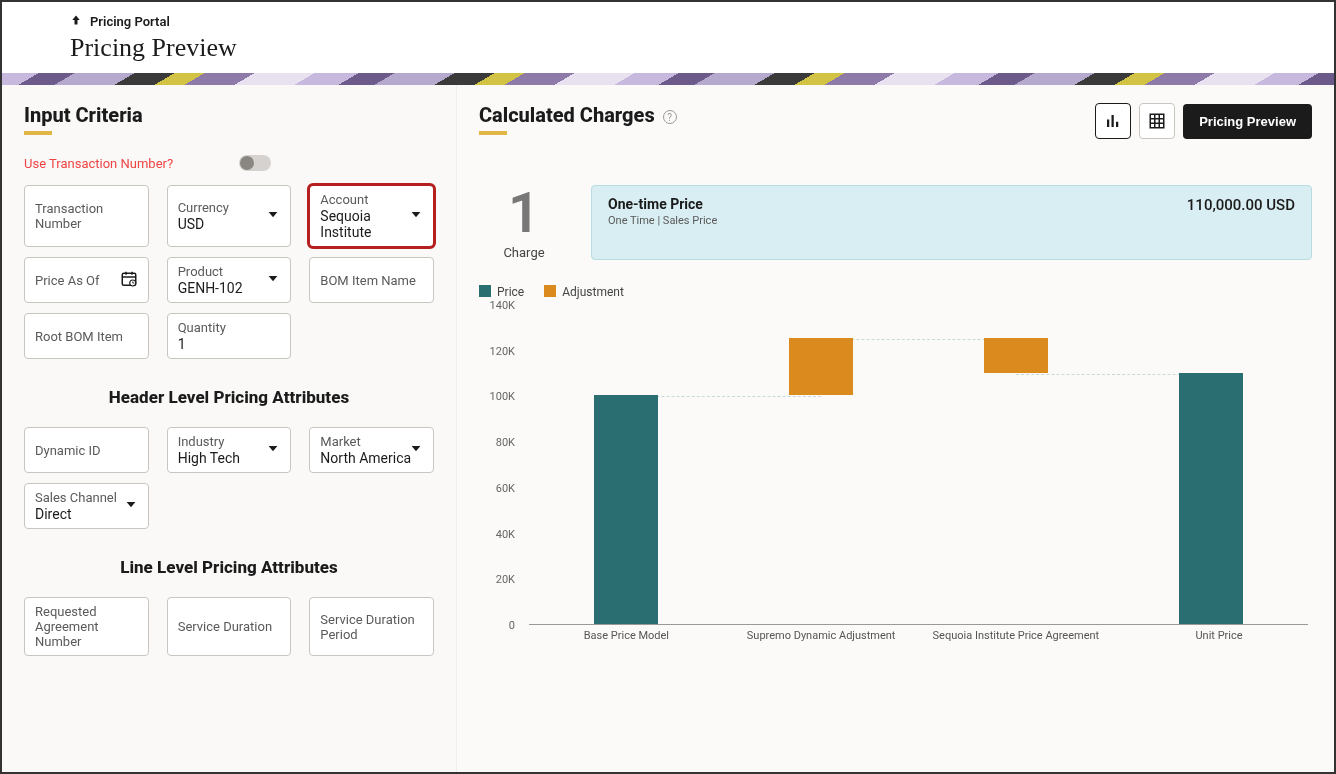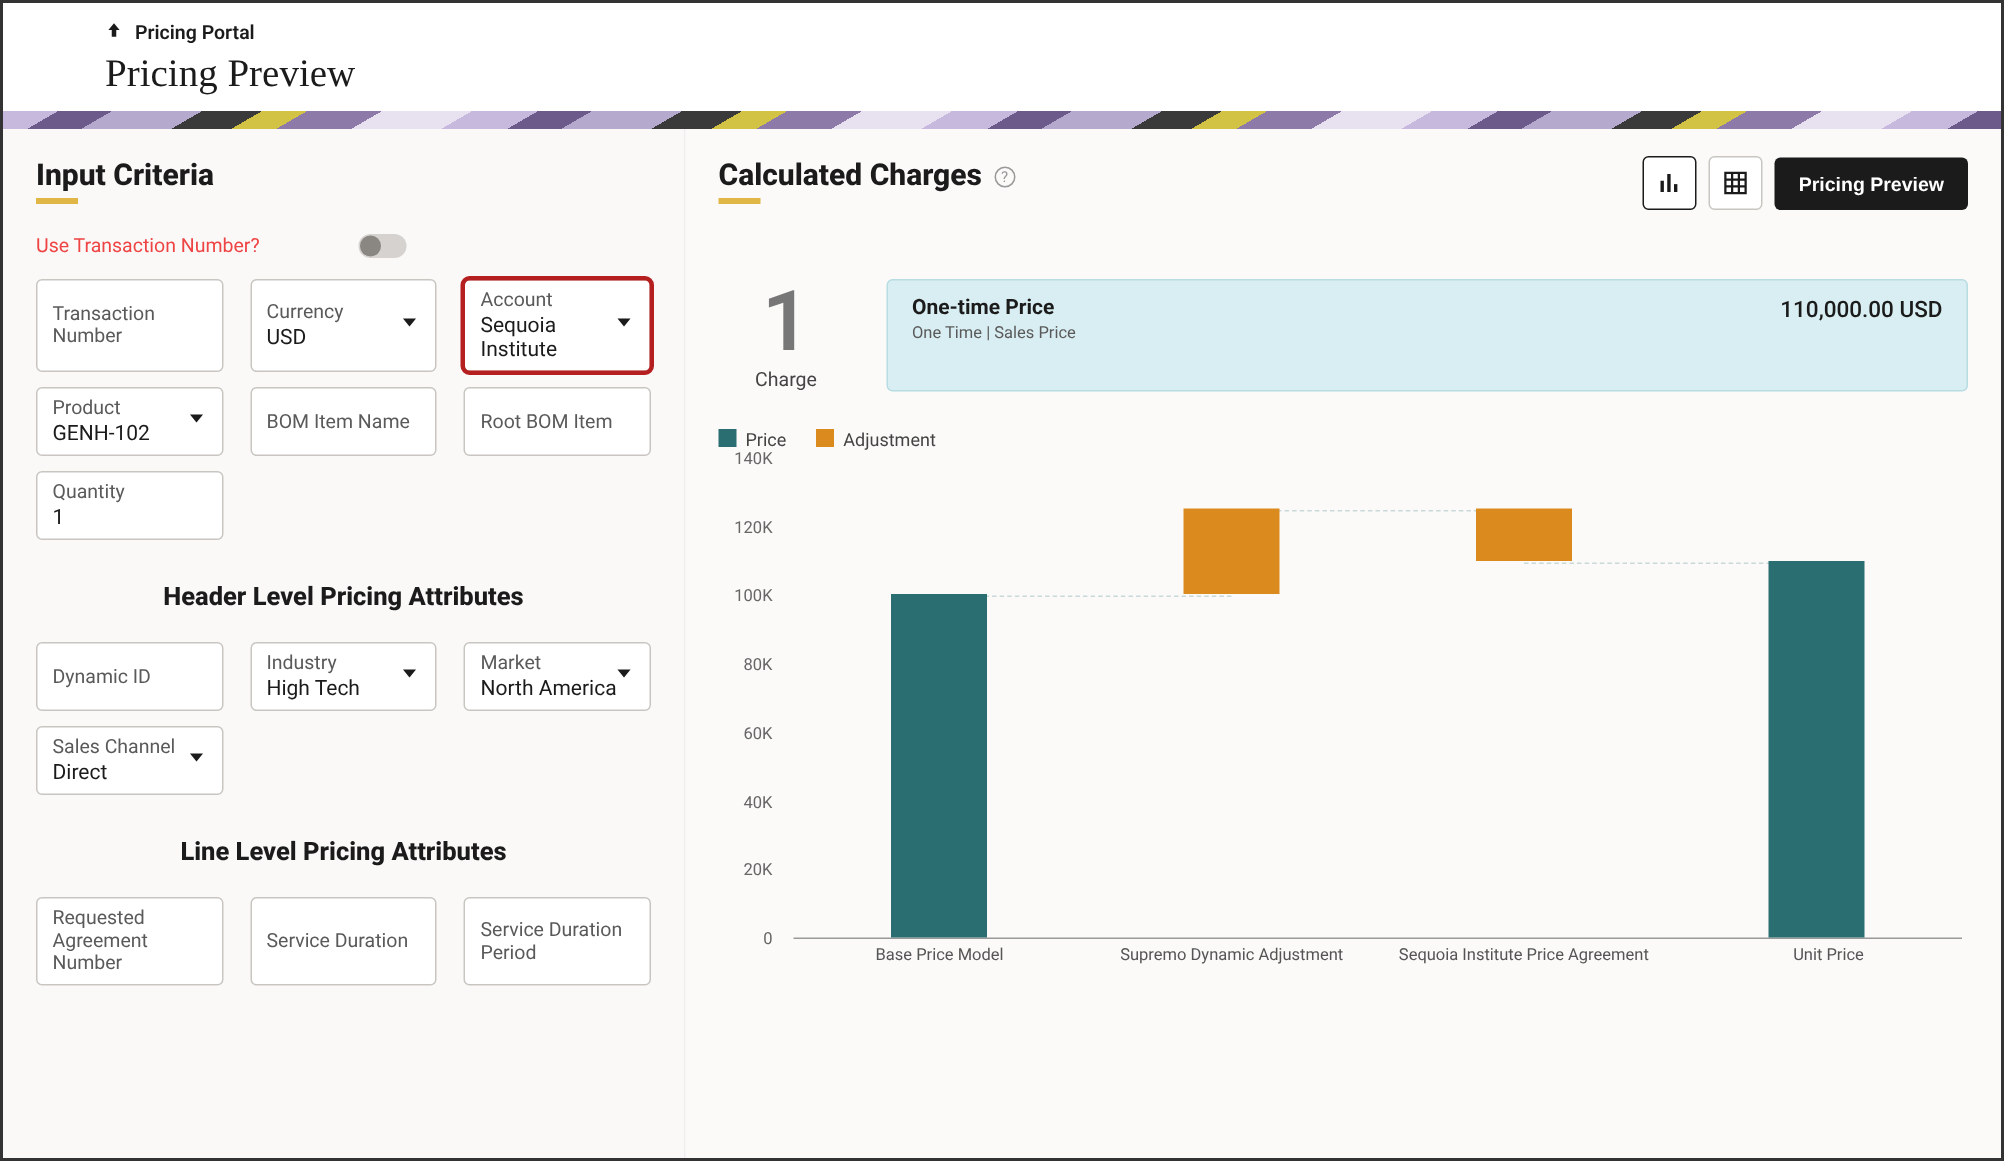--- a/index.html
+++ b/index.html
@@ -356,20 +356,33 @@
               </svg></span>
         </div>
 
         <div class="field highlight-field">
           <span class="field-label">Account</span>
           <span class="field-value">Sequoia Institute</span>
           <span class="chev"><svg viewBox="0 0 16 16">
                 <path d="M3 5 L8 11 L13 5 Z" fill="#1b1b1b"></path>
               </svg></span>
         </div>
+        <div class="field single-line">
+          <span class="field-placeholder">Price As Of</span>
+          <span class="calendar">
+            <svg viewBox="0 0 24 24">
+                <rect x="3" y="5" width="18" height="16" rx="2" fill="none" stroke="#1b1b1b" stroke-width="2"></rect>
+                <line x1="3" y1="10" x2="21" y2="10" stroke="#1b1b1b" stroke-width="2"></line>
+                <line x1="8" y1="3" x2="8" y2="7" stroke="#1b1b1b" stroke-width="2"></line>
+                <line x1="16" y1="3" x2="16" y2="7" stroke="#1b1b1b" stroke-width="2"></line>
+                <circle cx="17" cy="18" r="4" fill="#fff" stroke="#1b1b1b" stroke-width="1.5"></circle>
+                <path d="M17 16 V18 H19" stroke="#1b1b1b" stroke-width="1.2" fill="none"></path>
+              </svg>
+          </span>
+        </div>
 
         <div class="field">
           <span class="field-label">Product</span>
           <span class="field-value">GENH-102</span>
           <span class="chev"><svg viewBox="0 0 16 16">
                 <path d="M3 5 L8 11 L13 5 Z" fill="#1b1b1b"></path>
               </svg></span>
         </div>
         <div class="field single-line">
           <span class="field-placeholder">BOM Item Name</span>

